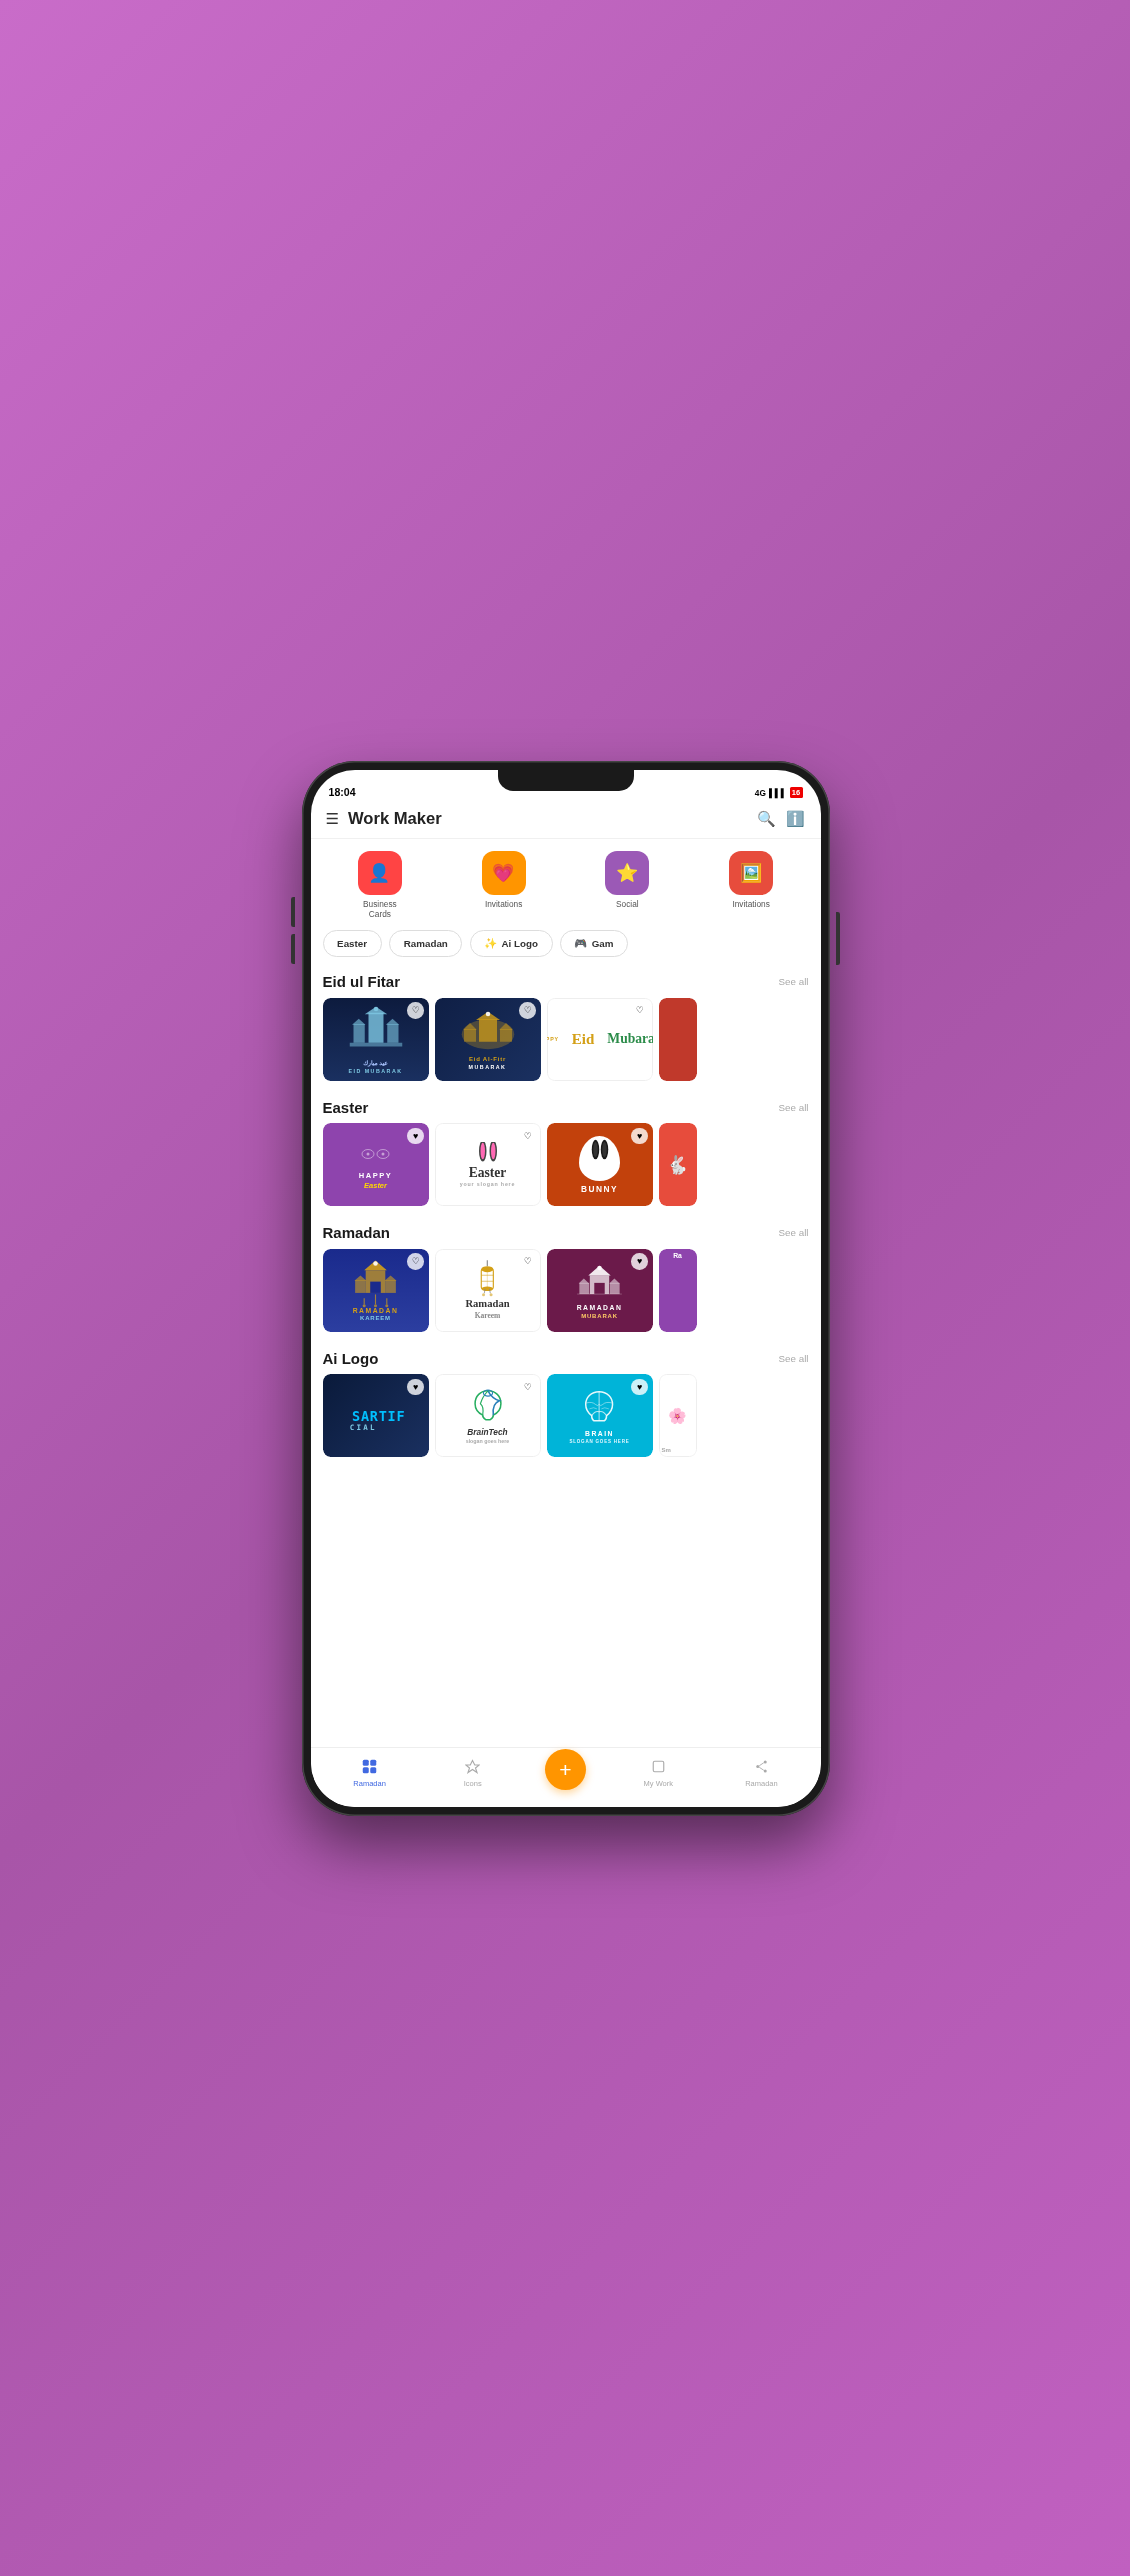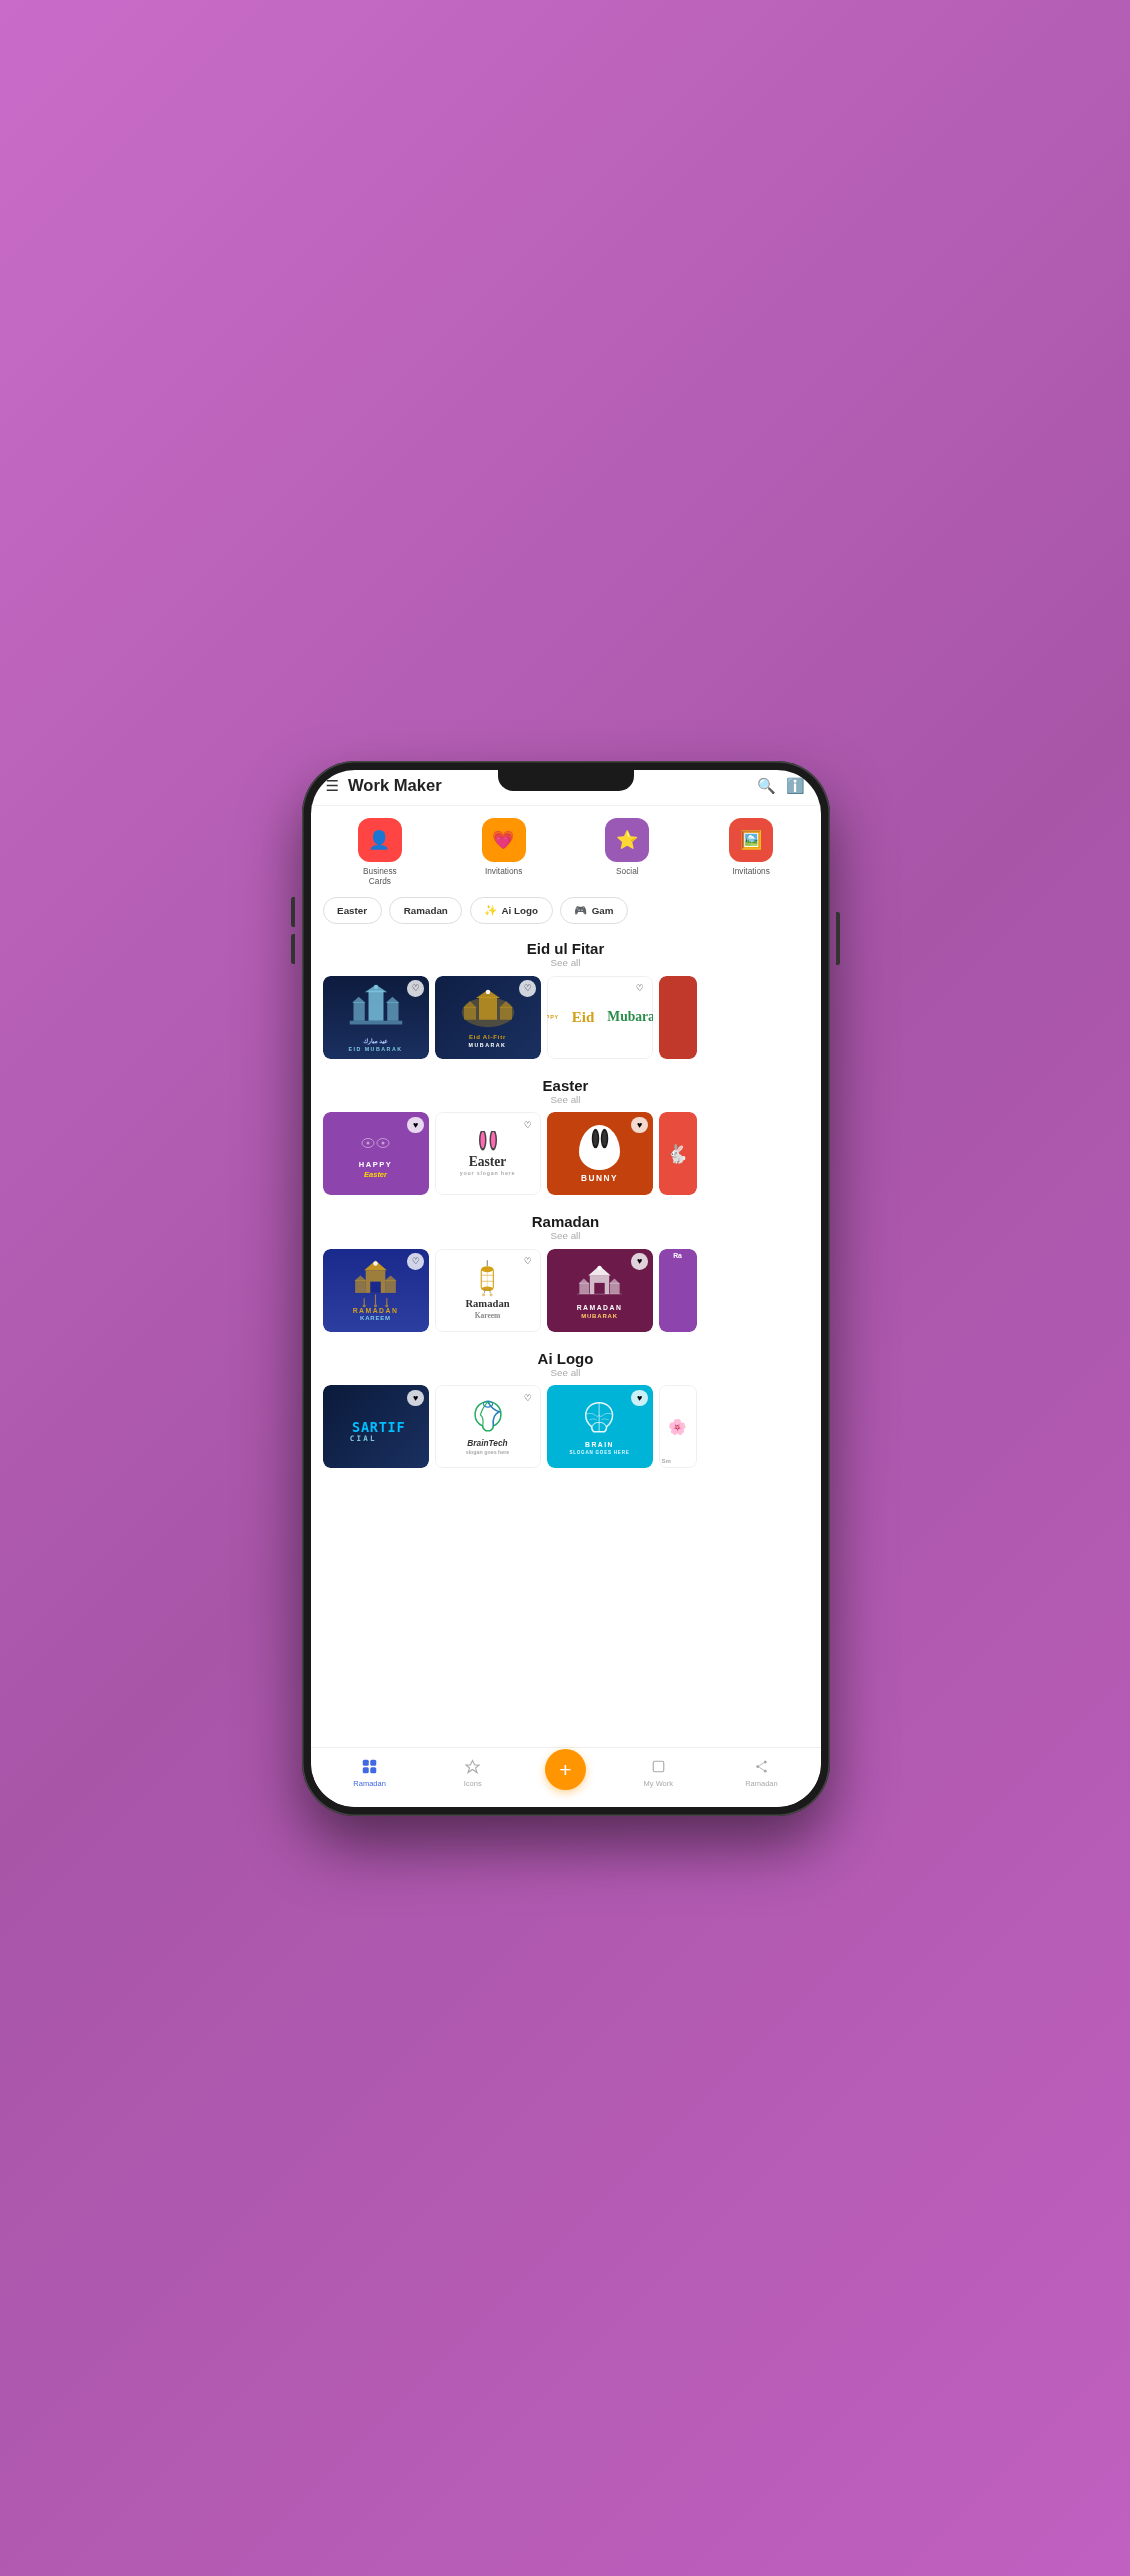--- a/index.html
+++ b/index.html
@@ -139,21 +139,20 @@
 
     .tag-icon { font-size: 10.6px; }
 
     
     .section { padding: 0 12px 10.6px; }
     .section-header {
       display: flex;
       justify-content: space-between;
       align-items: center;
       padding: 7.5px 0 7.5px;
-      flex-direction: column;
     }
     .section-title { font-size: 15px; font-weight: 700; color: #1a1a1a; }
     .see-all { font-size: 9.8px; color: #aaa; cursor: pointer; }
 
     .cards-row {
       display: flex;
       gap: 6px;
       overflow-x: hidden;
     }
 
@@ -286,20 +285,28 @@
 <div class="phone-outer">
 
   <div class="side-btn-left"></div>
   <div class="side-btn-left2"></div>
   <div class="side-btn-right"></div>
 
   <div class="phone-inner">
 
     <div class="notch"></div>
 
+    <div class="status-bar">
+      <span class="status-time">18:04</span>
+      <div class="status-icons">
+        <span>4G</span>
+        <span>▌▌▌</span>
+        <span style="background:#e00;color:#fff;padding:0.8px 2.3px;border-radius:1.5px;font-size:7.5px;">16</span>
+      </div>
+    </div>
 
     <div class="app-header">
       <div class="header-left">
         <span class="hamburger">☰</span>
         <span class="app-title">Work Maker</span>
       </div>
       <div class="header-right">
         <span class="header-icon">🔍</span>
         <span class="header-icon">ℹ️</span>
       </div>

